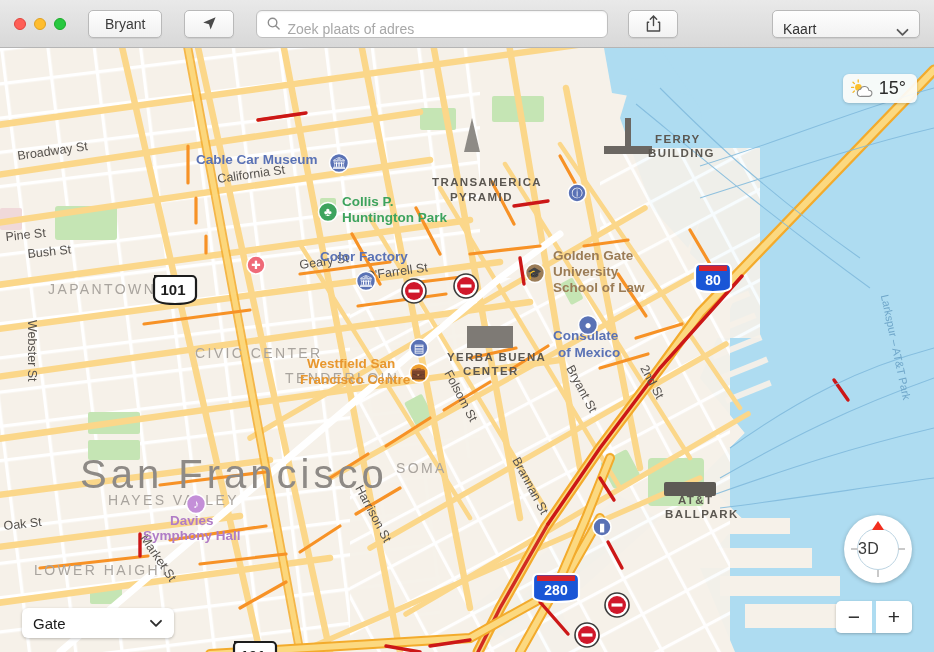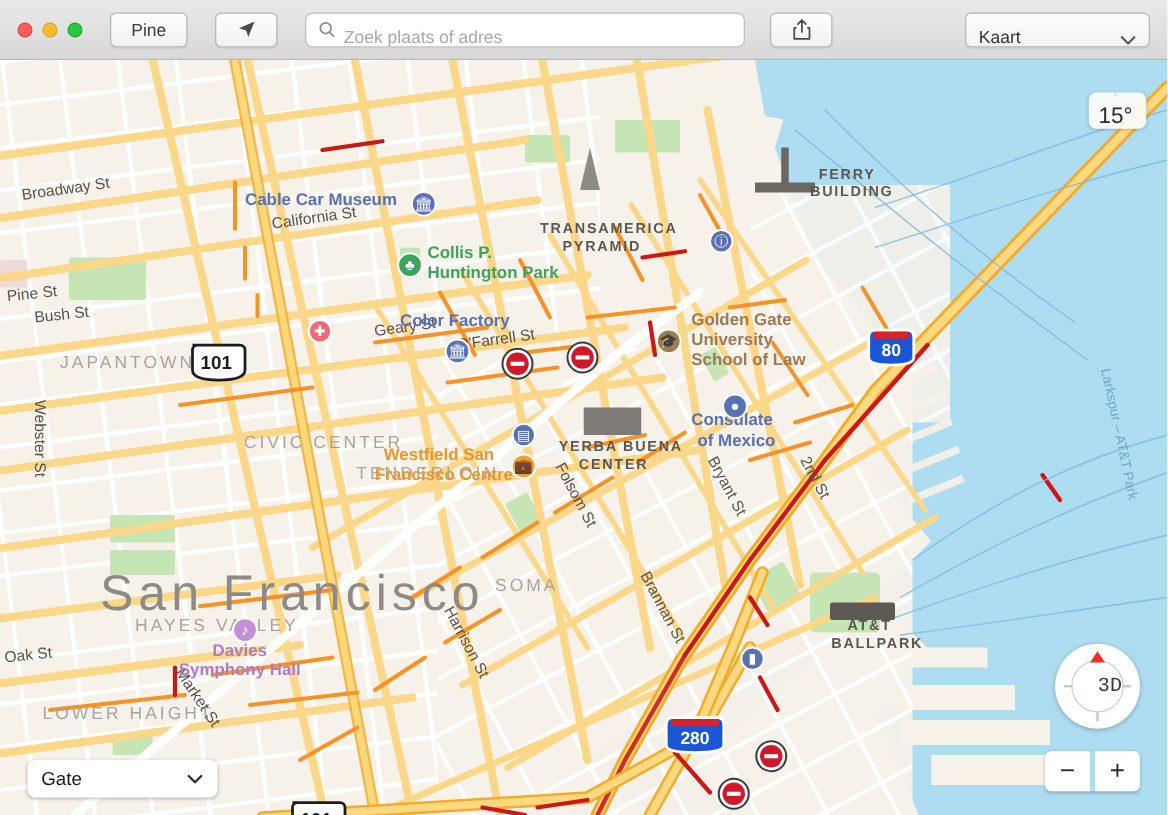--- a/index.html
+++ b/index.html
@@ -56,43 +56,43 @@
          background:#f7f2ea; overflow:hidden; }
   #map svg { display:block; }
 
   
   #weather-badge {
     position:absolute; right:17px; top:26px;
     height:29px; padding:0 11px 0 8px;
     background:rgba(252,252,250,.93); border-radius:6px;
     display:flex; align-items:center; gap:5px;
     box-shadow:0 1px 3px rgba(0,0,0,.18);
-    font-size:18px; color:#2c2c2c; z-index:20;flex-direction:column;
+    font-size:18px; color:#2c2c2c; z-index:20;
   }
 
   #toon-select {
     position:absolute; left:22px; bottom:14px;
     width:152px; height:30px; background:#fff;
     border-radius:6px; box-shadow:0 1px 3px rgba(0,0,0,.25);
     display:flex; align-items:center; padding:0 11px;
     font-size:15px; color:#1a1a1a; z-index:20;
   }
   #toon-select .chev { margin-left:auto; }
 
   #compass-control {
     position:absolute; right:22px; bottom:69px;
     width:68px; height:68px; border-radius:50%;
     background:#fff; box-shadow:0 1px 4px rgba(0,0,0,.25);
     display:flex; align-items:center; justify-content:center; z-index:20;
   }
   #compass-3d-button {
     width:42px; height:42px; border-radius:50%;
     border:1.5px solid #bcd4e2; background:#fff;
-    display:flex; align-items:center; justify-content:flex-end;
-    font-size:16px; color:#3a3a3a; letter-spacing:.3px;font-family:Liberation Mono, monospace;
+    display:flex; align-items:center; justify-content:flex-start;
+    font-size:16px; color:#3a3a3a; letter-spacing:.3px;
   }
   .needle { position:absolute; top:6px; left:50%; transform:translateX(-50%);
             width:0;height:0;border-left:6px solid transparent;
             border-right:6px solid transparent;border-bottom:9px solid #f22f1f; }
   .tickL,.tickR,.tickB { position:absolute; background:#c9c9c9; }
   .tickL{left:7px;top:33px;width:7px;height:2px;}
   .tickR{right:7px;top:33px;width:7px;height:2px;}
   .tickB{bottom:6px;left:50%;transform:translateX(-50%);width:2px;height:7px;}
 
   #zoom-controls { position:absolute; right:22px; bottom:19px;
@@ -122,21 +122,21 @@
 <div id="app">
 
   <div id="toolbar">
     <div class="traffic">
       <div class="tl red"></div>
       <div class="tl yellow"></div>
       <div class="tl green"></div>
     </div>
 
     <div class="tbtn" id="route-button">
-      <span>Pine</span>
+      <span>Bryant</span>
     </div>
 
     <div class="tbtn" id="locate-button">
       <svg width="17" height="17" viewBox="0 0 17 17">
         <path d="M2.2 7.6 L14.6 2.2 L9.6 14.6 L8.0 9.3 Z" fill="#4a4a4a"></path>
       </svg>
     </div>
 
     <div id="search-field">
       <svg width="13" height="13" viewBox="0 0 14 14">

